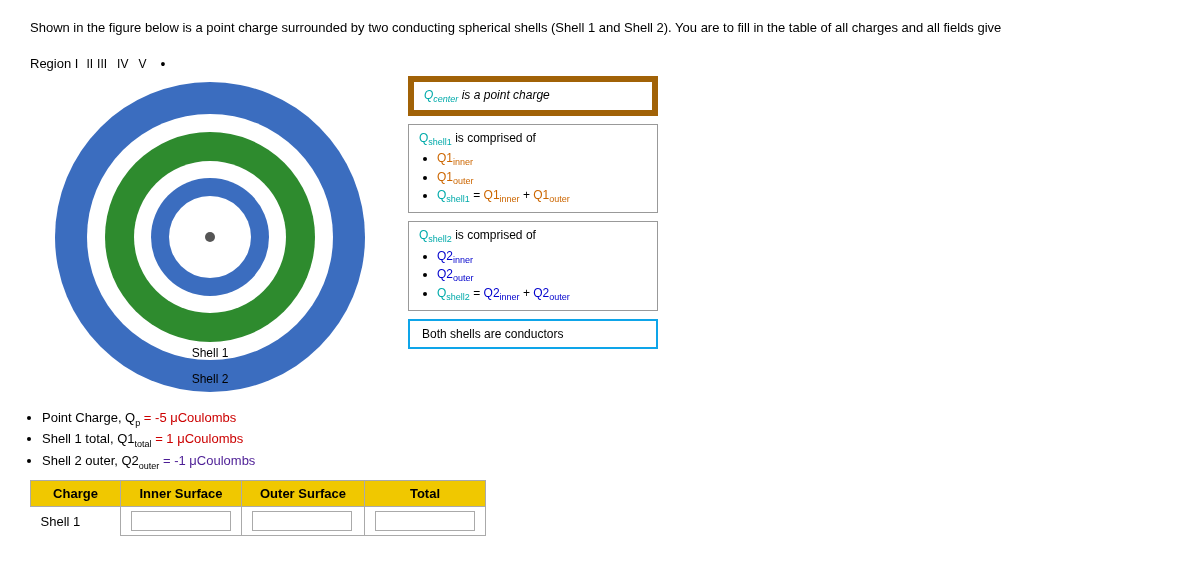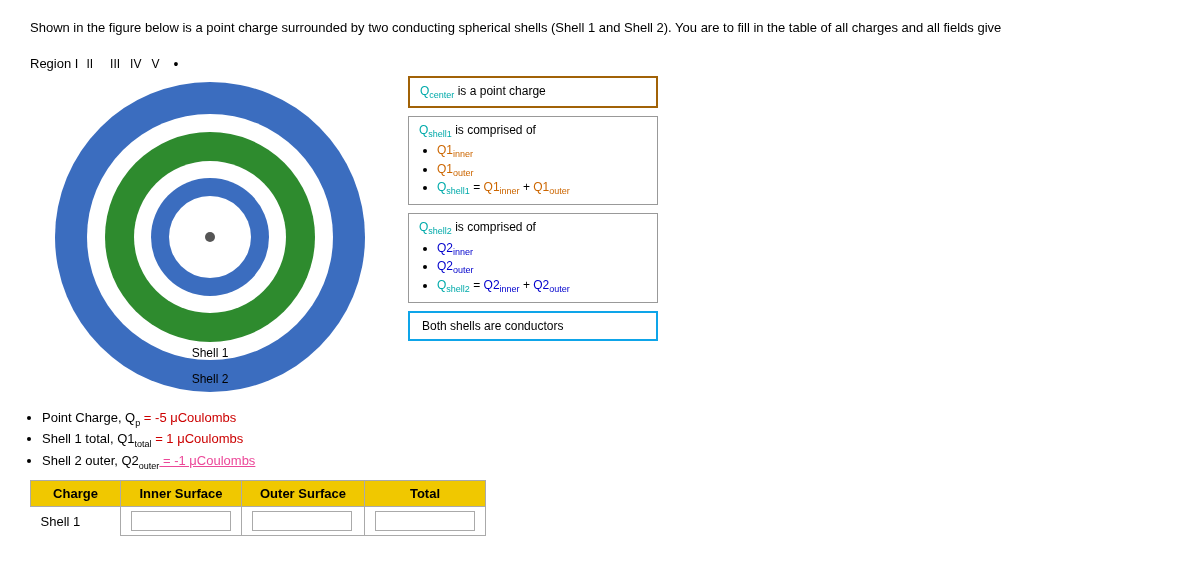--- a/index.html
+++ b/index.html
@@ -86,22 +86,23 @@
     
     .info-area { display: flex; flex-direction: column; gap: 8px; margin-top: 20px; }
     .info-box {
       border: 1px solid #999;
       padding: 6px 10px;
       font-size: 12px;
       background: #fff;
       min-width: 250px;
     }
     .info-box.highlight {
-      border: 2px solid #a16207;
-      background: #fff;
+      border: 6px solid #a16207;
+      background: #fff;
+      font-style: italic;
     }
     .info-box .box-title { font-size: 12px; margin-bottom: 4px; }
     .info-box ul { margin-left: 18px; }
     .info-box ul li { margin-bottom: 2px; }
     
     sub { font-size: 9px; }
     .cyan { color: #00aaaa; }
     .orange { color: #cc6600; }
     .blue { color: #0000cc; }
     
@@ -147,21 +148,21 @@
 
   <div class="description">
     <span>Shown in the figure below is a point charge surrounded by two conducting spherical shells (Shell 1 and Shell 2). You are to fill in the table of all charges and all fields give</span><br>
   </div>
 
   <div class="content-area">
 
     <div class="diagram-area">
       <div style="display:flex; align-items:center; margin-bottom:2px;">
         <span style="font-size:13px; margin-right:8px;">Region I</span>
-        <span style="font-size:12px; margin-right:17px;">II</span>
+        <span style="font-size:12px; margin-right:4px;">II</span>
         <span style="font-size:12px; margin-right:10px;">III</span>
         <span style="font-size:12px; margin-right:10px;">IV</span>
         <span style="font-size:12px; margin-right:10px;">V</span>
         <span style="font-size:14px; margin-left:4px;">•</span>
       </div>
       <div class="circle-container">
         <div class="shell2-outer"></div>
         <div class="shell2-inner-white"></div>
         <div class="shell1-outer"></div>
         <div class="shell1-inner-white"></div>
@@ -215,21 +216,21 @@
 
   <div class="lower-section">
     <ul class="bullet-list">
       <li>
         Point Charge, Q<sub>p</sub><span style="color:#cc0000;"> = -5 μCoulombs</span>
       </li>
       <li>
         Shell 1 total, Q1<sub>total</sub><span style="color:#cc0000;"> = 1 μCoulombs</span>
       </li>
       <li>
-        Shell 2 outer, Q2<sub>outer</sub><span style="color:#ec4899;text-decoration:underline;"> = -1 μCoulombs</span>
+        Shell 2 outer, Q2<sub>outer</sub><span style="color:#4c1d95;"> = -1 μCoulombs</span>
       </li>
     </ul>
 
     <table class="charge-table">
       <thead>
         <tr>
           <th>Charge</th>
           <th>Inner Surface</th>
           <th>Outer Surface</th>
           <th>Total</th>

